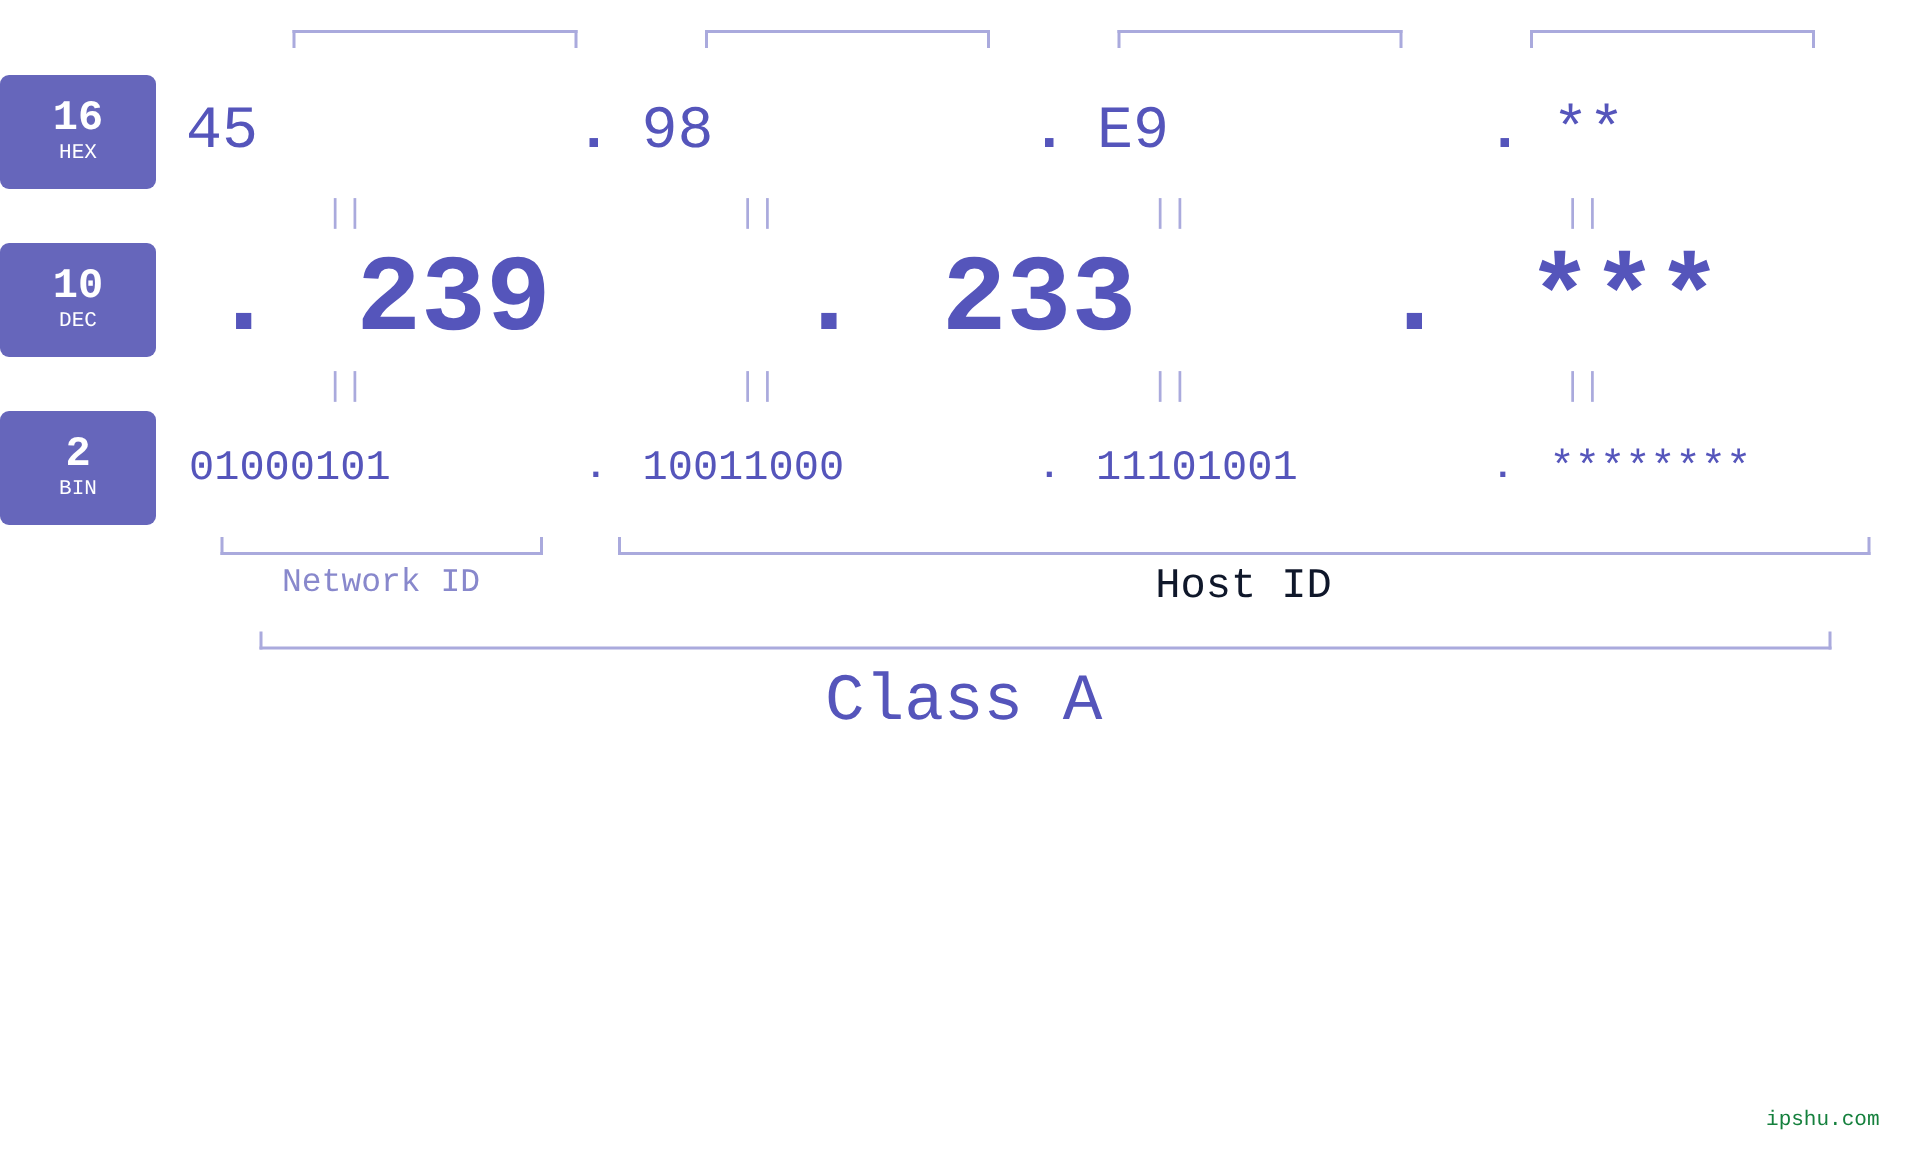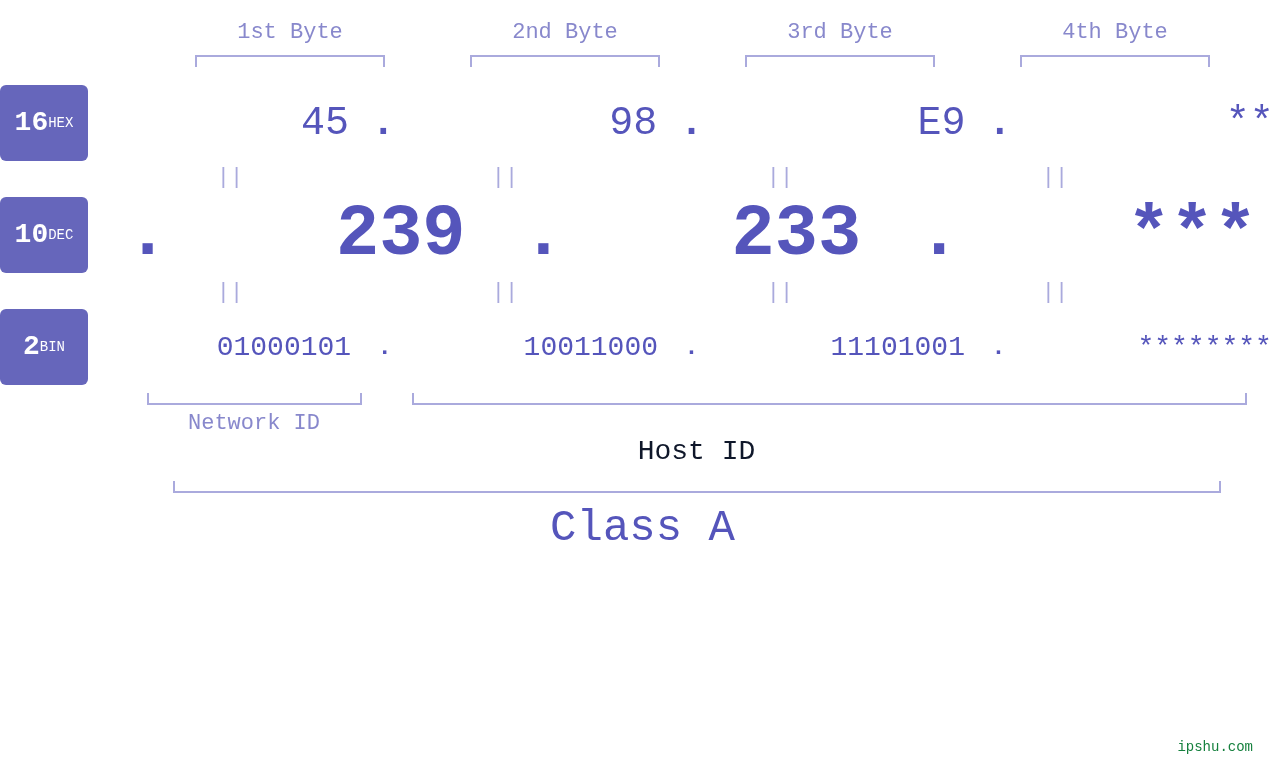--- a/index.html
+++ b/index.html
@@ -64,26 +64,26 @@
 
     
     .data-row {
       display: flex;
       align-items: center;
       width: 100%;
       margin-bottom: 0;
     }
 
     .label-box {
-      width: 88px;
+      width: 104px;
       height: 76px;
       background: #6666bb;
       border-radius: 6px;
       display: flex;
-      flex-direction: row;
+      flex-direction: column;
       align-items: center;
       justify-content: center;
       color: white;
       flex-shrink: 0;
       margin-right: 10px;
     }
 
     .label-box .base-num {
       font-size: 28px;
       font-weight: bold;
@@ -99,21 +99,21 @@
     
     .bytes-row {
       display: flex;
       flex: 1;
       align-items: center;
       justify-content: space-around;
     }
 
     .byte-cell {
       width: 240px;
-      text-align: right;
+      text-align: left;
       color: #5555bb;
       font-family: 'Courier New', Courier, monospace;
     }
 
     .byte-cell.hex-row { font-size: 40px; }
     .byte-cell.dec-row { font-size: 72px; font-weight: bold; }
     .byte-cell.bin-row { font-size: 28px; }
 
     .dot-cell {
       color: #5555bb;
@@ -157,26 +157,20 @@
       font-size: 14px;
       font-family: 'Courier New', Courier, monospace;
       margin-left: 24px;
     }
   </style>
 </head>
 <body>
 
 <div class="main-container">
 
-  <div class="byte-labels">
-    <div class="byte-label">1st Byte</div>
-    <div class="byte-label">2nd Byte</div>
-    <div class="byte-label">3rd Byte</div>
-    <div class="byte-label">4th Byte</div>
-  </div>
 
   <div class="bracket-container">
     <div class="bracket-wrap">
         <div class="bracket"></div>
       </div>
     <div class="bracket-wrap">
         <div class="bracket"></div>
       </div>
     <div class="bracket-wrap">
         <div class="bracket"></div>
@@ -246,21 +240,21 @@
       <div class="byte-cell bin-row">********</div>
     </div>
   </div>
 
   <div style="width:1100px; margin-left:108px; display:flex; margin-top:8px;">
     <div style="width:215px; height:12px; border-bottom:2px solid #aaaadd; border-left:2px solid #aaaadd; border-right:2px solid #aaaadd;"></div>
     <div style="width:50px;"></div>
     <div style="flex:1; height:12px; border-bottom:2px solid #aaaadd; border-left:2px solid #aaaadd; border-right:2px solid #aaaadd;"></div>
   </div>
 
-  <div style="width:1100px; margin-left:108px; display:flex; margin-top:6px;flex-direction:column;">
+  <div style="width:1100px; margin-left:108px; display:flex; margin-top:6px;">
     <div style="width:215px; text-align:center; color:#8888cc; font-size:22px; font-family:'Courier New',monospace;">Network ID</div>
     <div style="width:50px;"></div>
     <div style="flex:1; text-align:center; color:#0f172a; font-size:28px; font-family:'Courier New',monospace;">Host ID</div>
   </div>
 
   <div style="width:1048px; margin-left:108px; height:12px; border-bottom:2px solid #aaaadd; border-left:2px solid #aaaadd; border-right:2px solid #aaaadd; margin-top:14px;"></div>
 
   <div class="class-label">Class A</div>
 
   <div class="watermark">ipshu.com</div>

